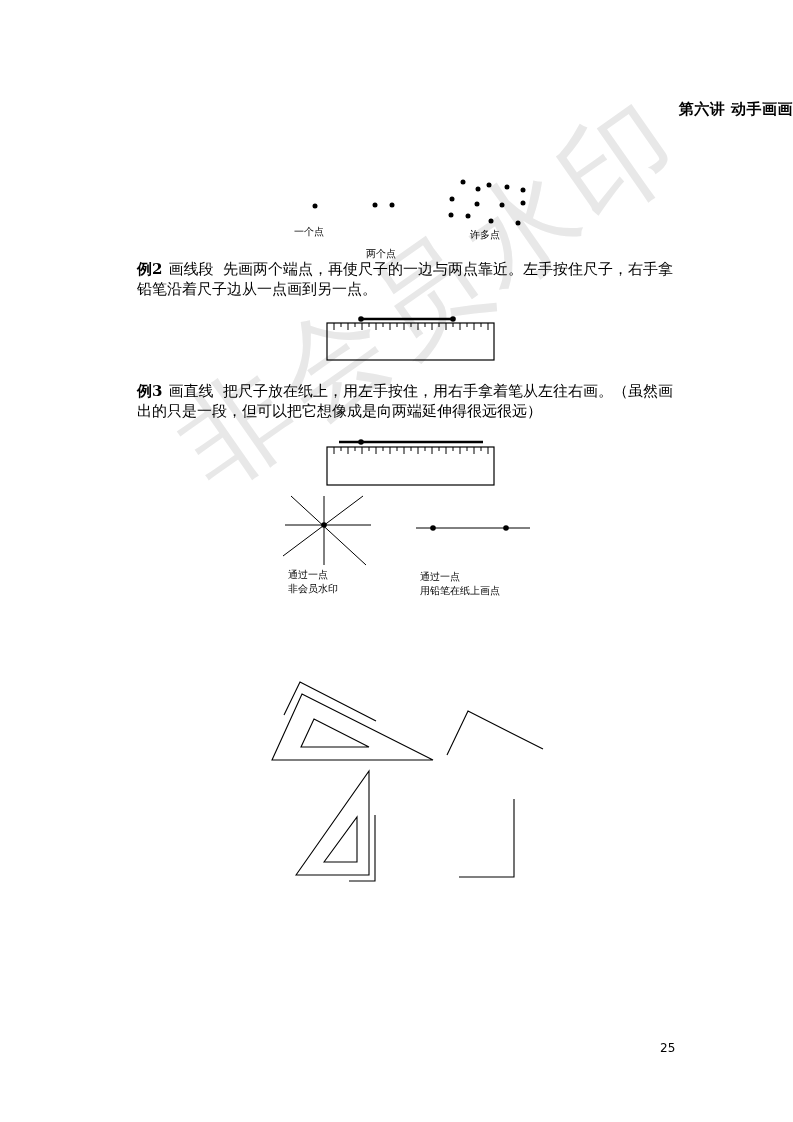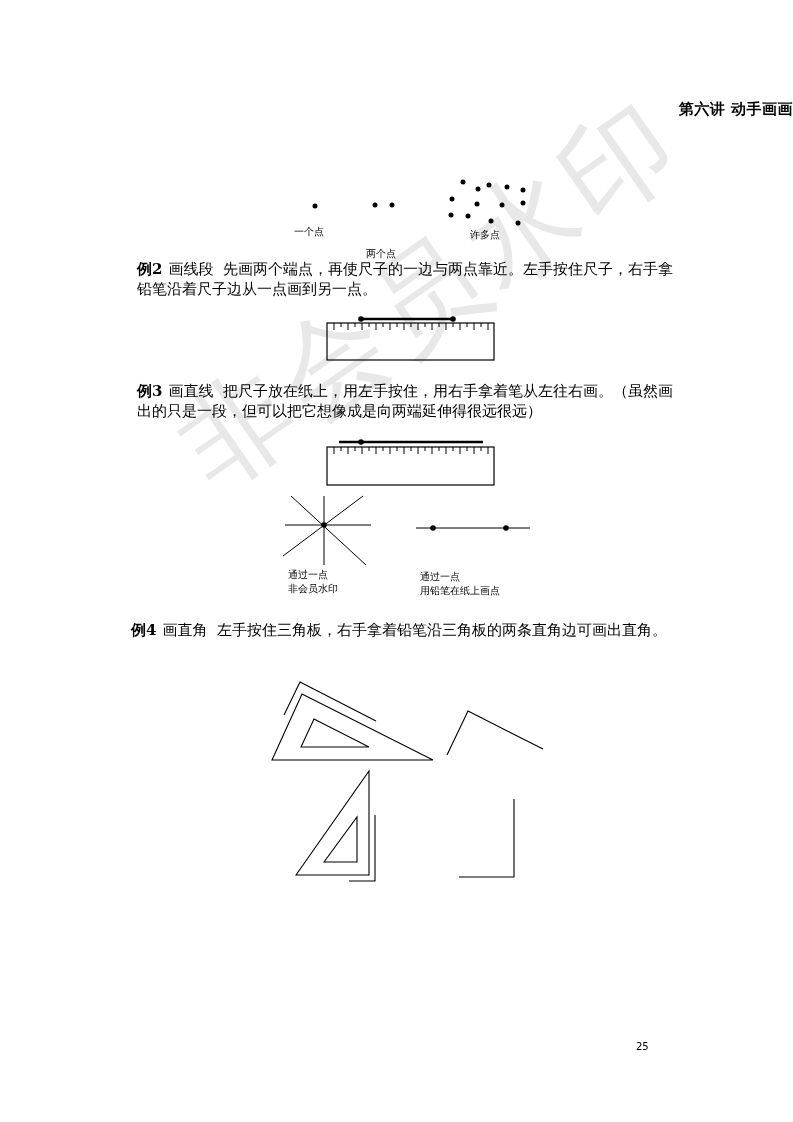--- a/index.html
+++ b/index.html
@@ -4,21 +4,21 @@
 <style>
   html, body { margin: 0; padding: 0; background: #ffffff; }
   body { width: 793px; height: 1122px; position: relative; overflow: hidden;
          font-family: "DejaVu Sans", "Liberation Sans", sans-serif; color: #000; }
   .page { position: absolute; left: 0; top: 0; width: 793px; height: 1122px; }
   .title { position: absolute; left: 0; width: 793px; top: 100px; text-align: right;
            font-size: 15px; font-weight: bold; letter-spacing: 0.5px; }
   .para { position: absolute; font-size: 15px; line-height: 20px; width: 545px; }
   .para .label { font-family: "DejaVu Serif", "Liberation Serif", serif; font-weight: bold; margin-right: 6px; }
   .cap { position: absolute; font-size: 10px; line-height: 14px; text-align: left; white-space: nowrap; }
-  .pagenum { position: absolute; left: 636px; top: 1041px; font-size: 10px; }
+  .pagenum { position: absolute; left: 660px; top: 1041px; font-size: 12px; }
   svg.fig { position: absolute; left: 0; top: 0; width: 793px; height: 1122px; }
   .watermark { position: absolute; left: 150px; top: 400px; font-size: 110px; color: #e8e8e8;
                transform: rotate(-35deg); transform-origin: left top; white-space: nowrap;
                pointer-events: none; font-weight: normal; letter-spacing: 6px; }
 </style>
 </head>
 <body>
 
 <div class="page">
 
@@ -39,23 +39,20 @@
   </div>
   <div class="cap" style="left:288px; top:568px; width:74px;">
     <div>通过一点</div>
     <div>非会员水印</div>
   </div>
   <div class="cap" style="left:420px; top:570px; width:88px;">
     <div>通过一点</div>
     <div>用铅笔在纸上画点</div>
   </div>
 
-  <div class="para" style="left:131px; top:620px; width:550px;">
-    <span class="label">例4</span><span>画直角</span>&nbsp;&nbsp;<span>左手按住三角板，右手拿着铅笔沿三角板的两条直角边可画出直角。</span>
-  </div>
 
   <svg class="fig" viewBox="0 0 793 1122" fill="none" stroke="#000">
 
     <g fill="#000" stroke="none">
       <circle cx="315" cy="206" r="2.5"></circle>
     </g>
     <g fill="#000" stroke="none">
       <circle cx="375" cy="205" r="2.5"></circle>
       <circle cx="392" cy="205" r="2.5"></circle>
     </g>

